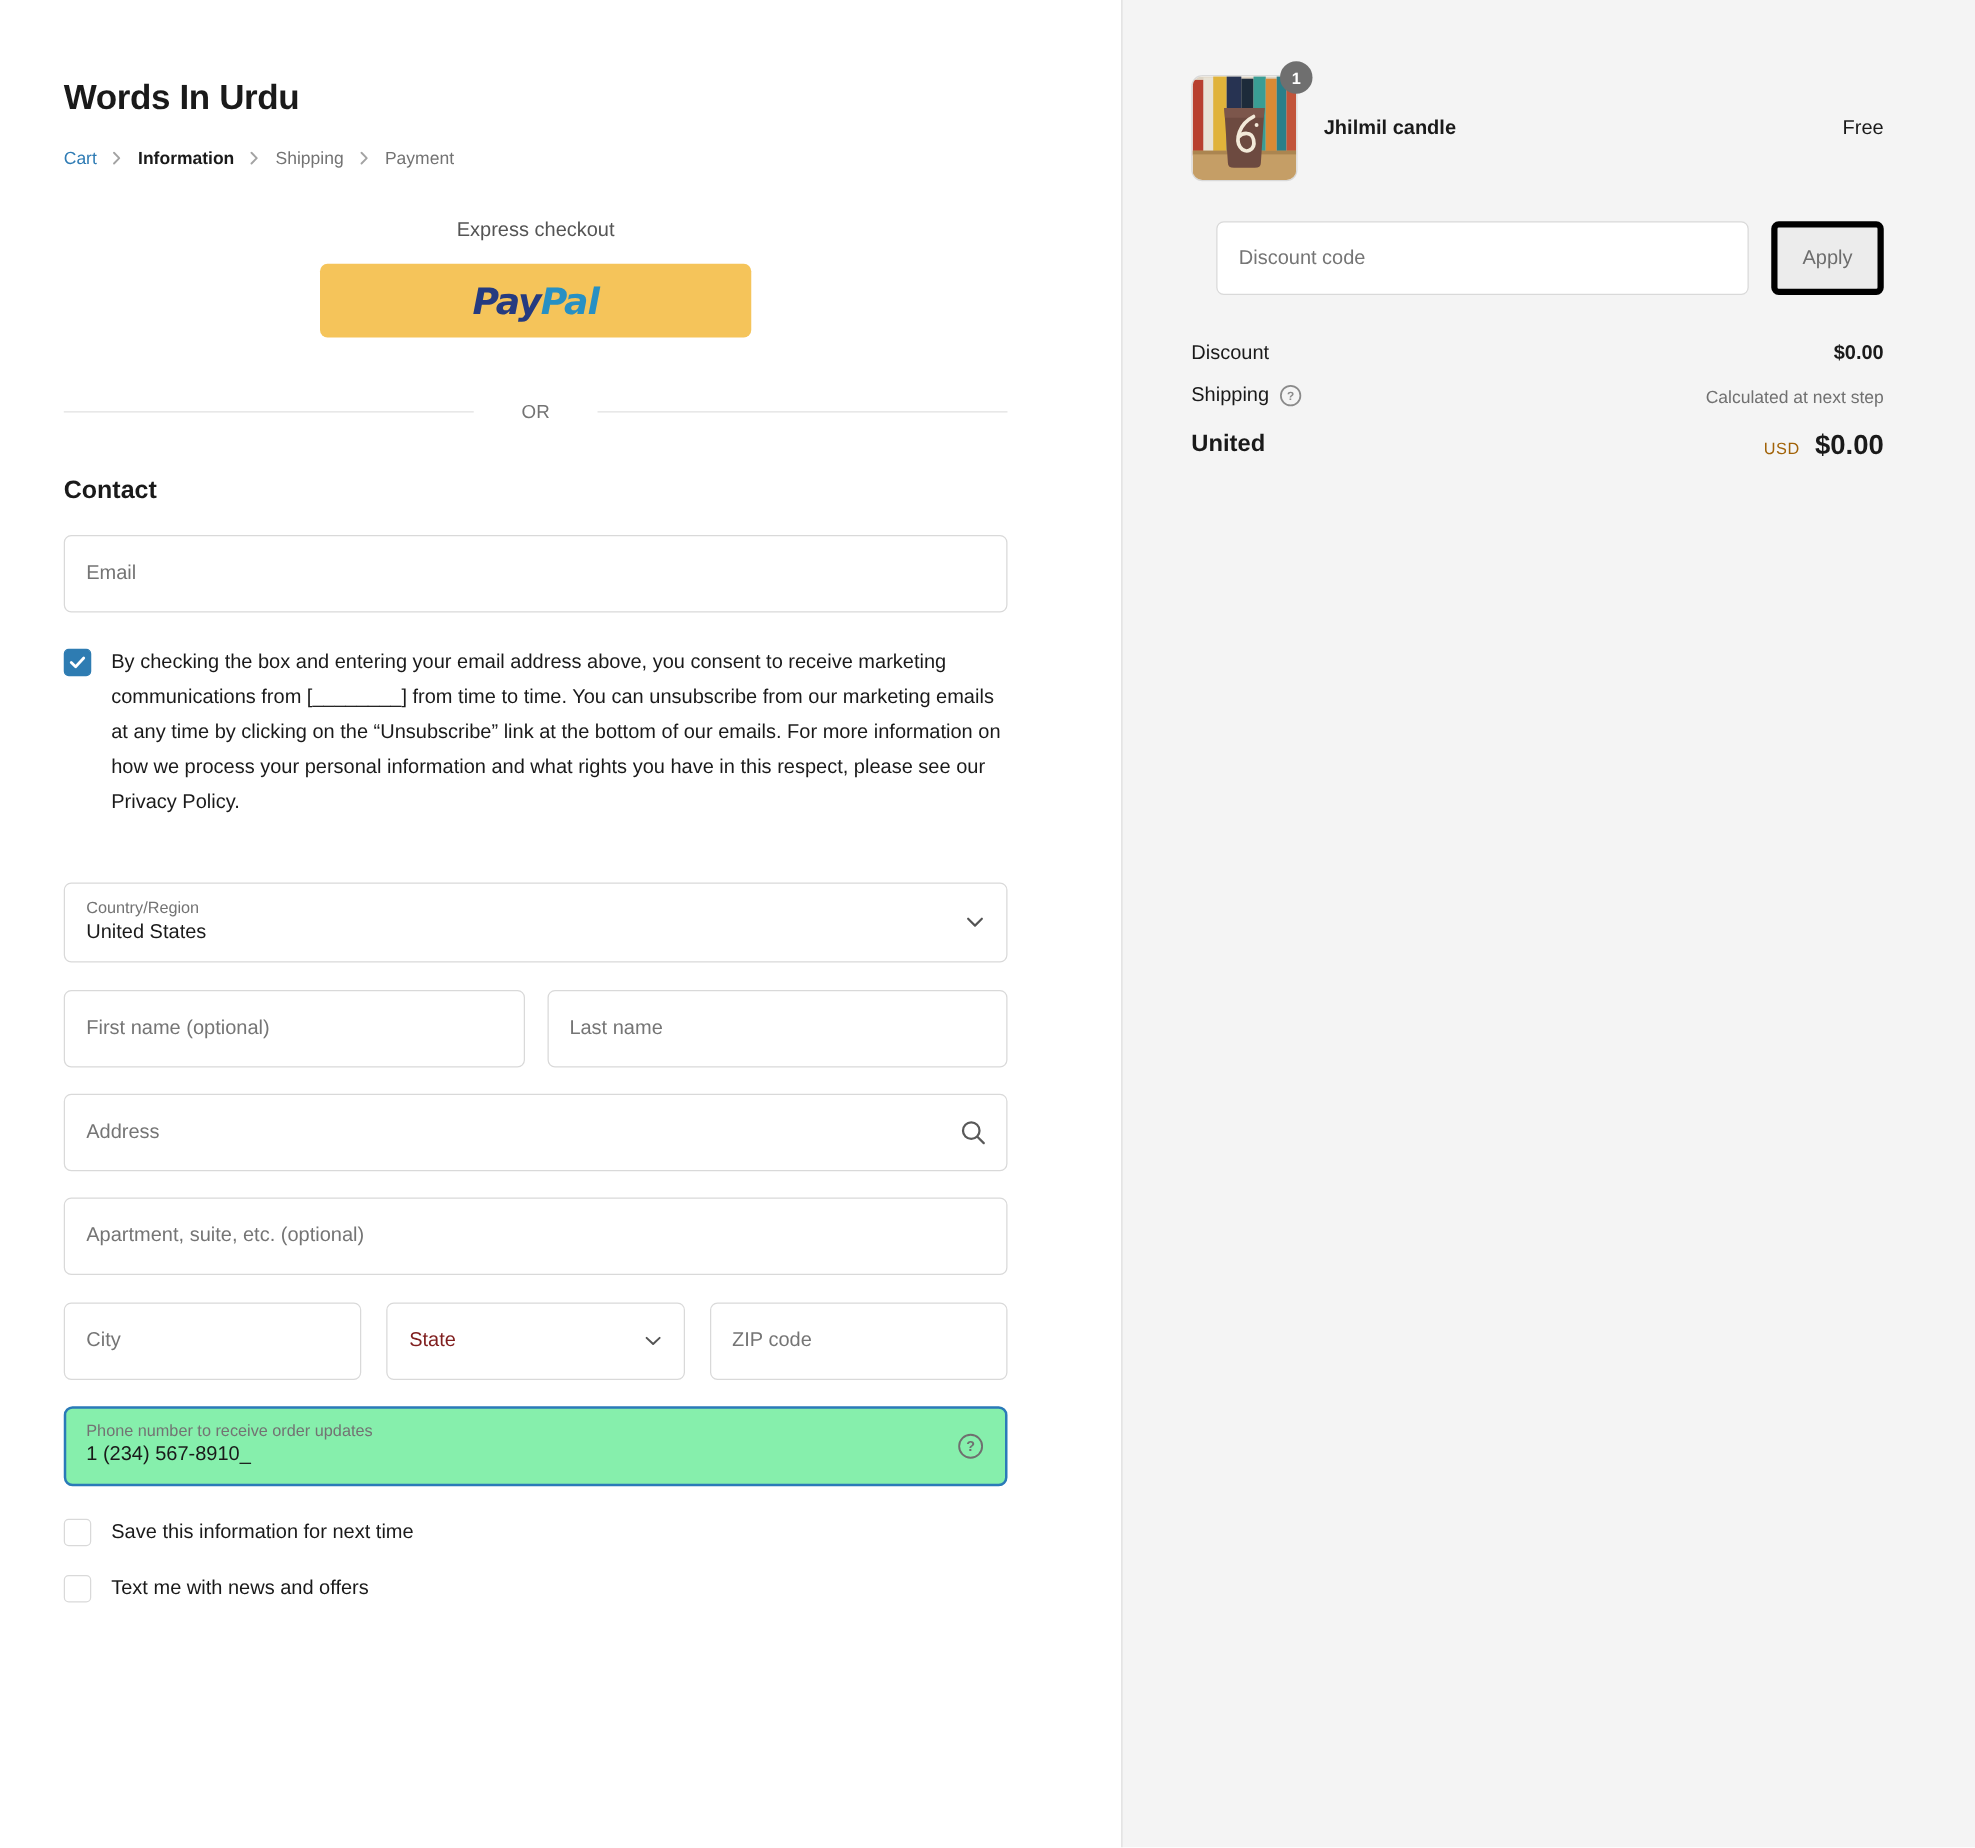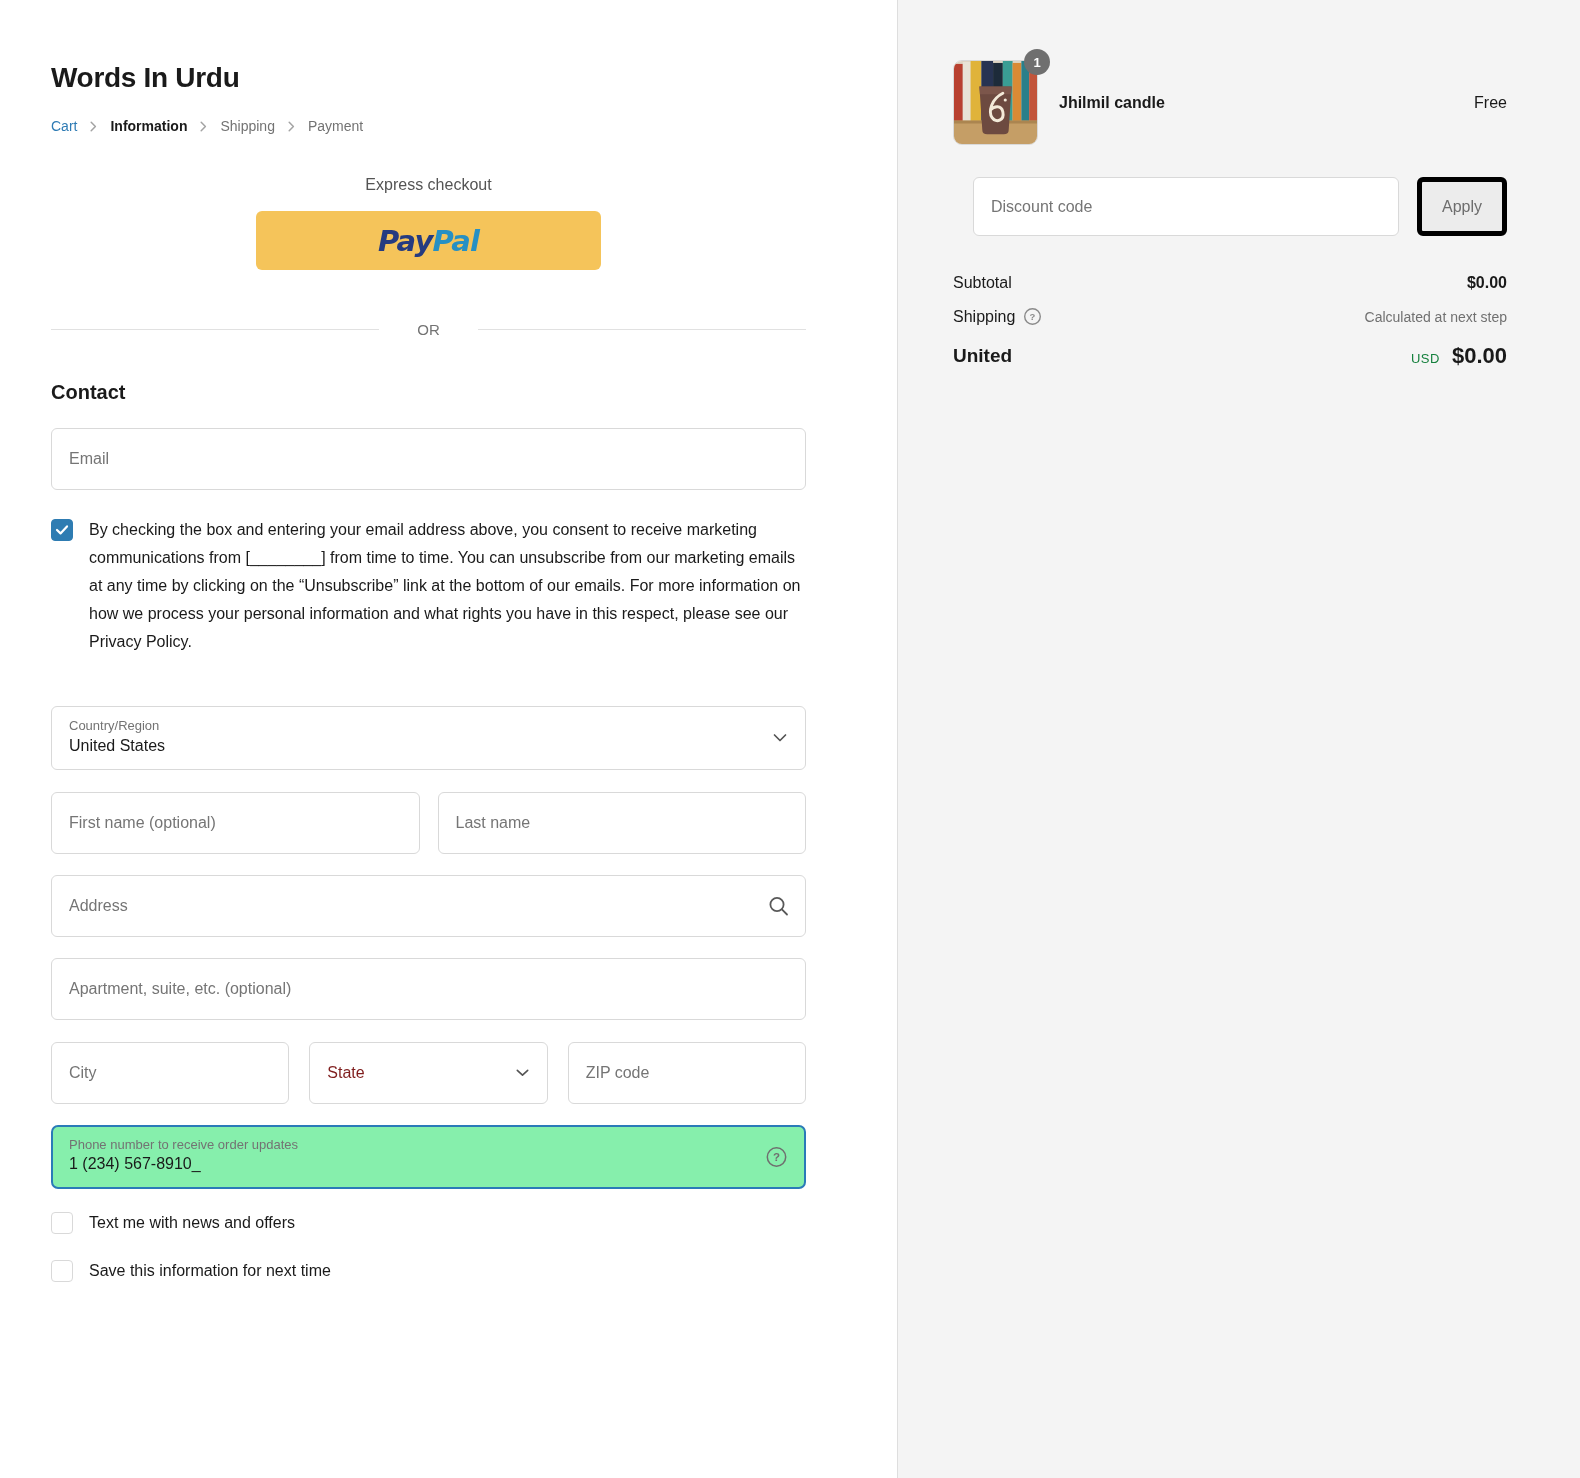--- a/index.html
+++ b/index.html
@@ -139,21 +139,21 @@
   }
 
   .totals { margin-top: 38px; }
   .total-line { display: flex; align-items: center; justify-content: space-between; }
   .total-line + .total-line { margin-top: 15px; }
   .t-label { font-size: 16px; display: inline-flex; align-items: center; gap: 8px; }
   .t-value { font-size: 16px; font-weight: 700; }
   .t-muted { font-size: 14px; color: #707070; font-weight: 400; }
   .grand .t-label { font-size: 19px; font-weight: 700; }
   .grand-value { display: inline-flex; align-items: baseline; gap: 12px; }
-  .currency-code { font-size: 13px; color: #15803d; letter-spacing: 0.5px; }
+  .currency-code { font-size: 13px; color: #a16207; letter-spacing: 0.5px; }
   .grand-amount { font-size: 22px; font-weight: 700; }
   .help { display: inline-flex; cursor: pointer; }
 </style>
 </head>
 <body>
 
 <div class="page">
 
   <div class="main">
     <div class="main-inner">
@@ -254,27 +254,27 @@
           <span class="float-label">Phone number to receive order updates</span>
           <input class="phone-input" type="text" value="1 (234) 567-8910_" style="">
           <span class="help">
             <svg width="23" height="23" viewBox="0 0 23 23">
               <circle cx="11.5" cy="11.5" r="9.2" stroke="#6f6f6f" stroke-width="1.5" fill="none"></circle>
               <text x="11.5" y="15.6" text-anchor="middle" font-size="11.5" font-weight="bold" fill="#6f6f6f">?</text>
             </svg>
           </span>
         </div>
 
+        <div class="checkbox-row small">
+          <span class="checkbox"></span>
+          <span class="cb-label">Save this information for next time</span>
+        </div>
         <div class="checkbox-row small" style="margin-top:23px">
           <span class="checkbox"></span>
           <span class="cb-label">Text me with news and offers</span>
-        </div>
-        <div class="checkbox-row small">
-          <span class="checkbox"></span>
-          <span class="cb-label">Save this information for next time</span>
         </div>
 
       </div>
 
     </div>
   </div>
 
   <aside class="sidebar">
 
     <div class="product-row">
@@ -305,21 +305,21 @@
       <span class="product-price">Free</span>
     </div>
 
     <div class="discount-row">
       <input class="discount-input" type="text" placeholder="Discount code" style="">
       <button class="apply-btn">Apply</button>
     </div>
 
     <div class="totals">
       <div class="total-line">
-        <span class="t-label">Subtotal</span>
+        <span class="t-label">Discount</span>
         <span class="t-value">$0.00</span>
       </div>
       <div class="total-line">
         <span class="t-label">
           <span>Shipping</span>
           <span class="help">
             <svg width="19" height="19" viewBox="0 0 19 19">
               <circle cx="9.5" cy="9.5" r="7.8" stroke="#8a8a8a" stroke-width="1.4" fill="none"></circle>
               <text x="9.5" y="13.2" text-anchor="middle" font-size="9.5" font-weight="bold" fill="#8a8a8a">?</text>
             </svg>

